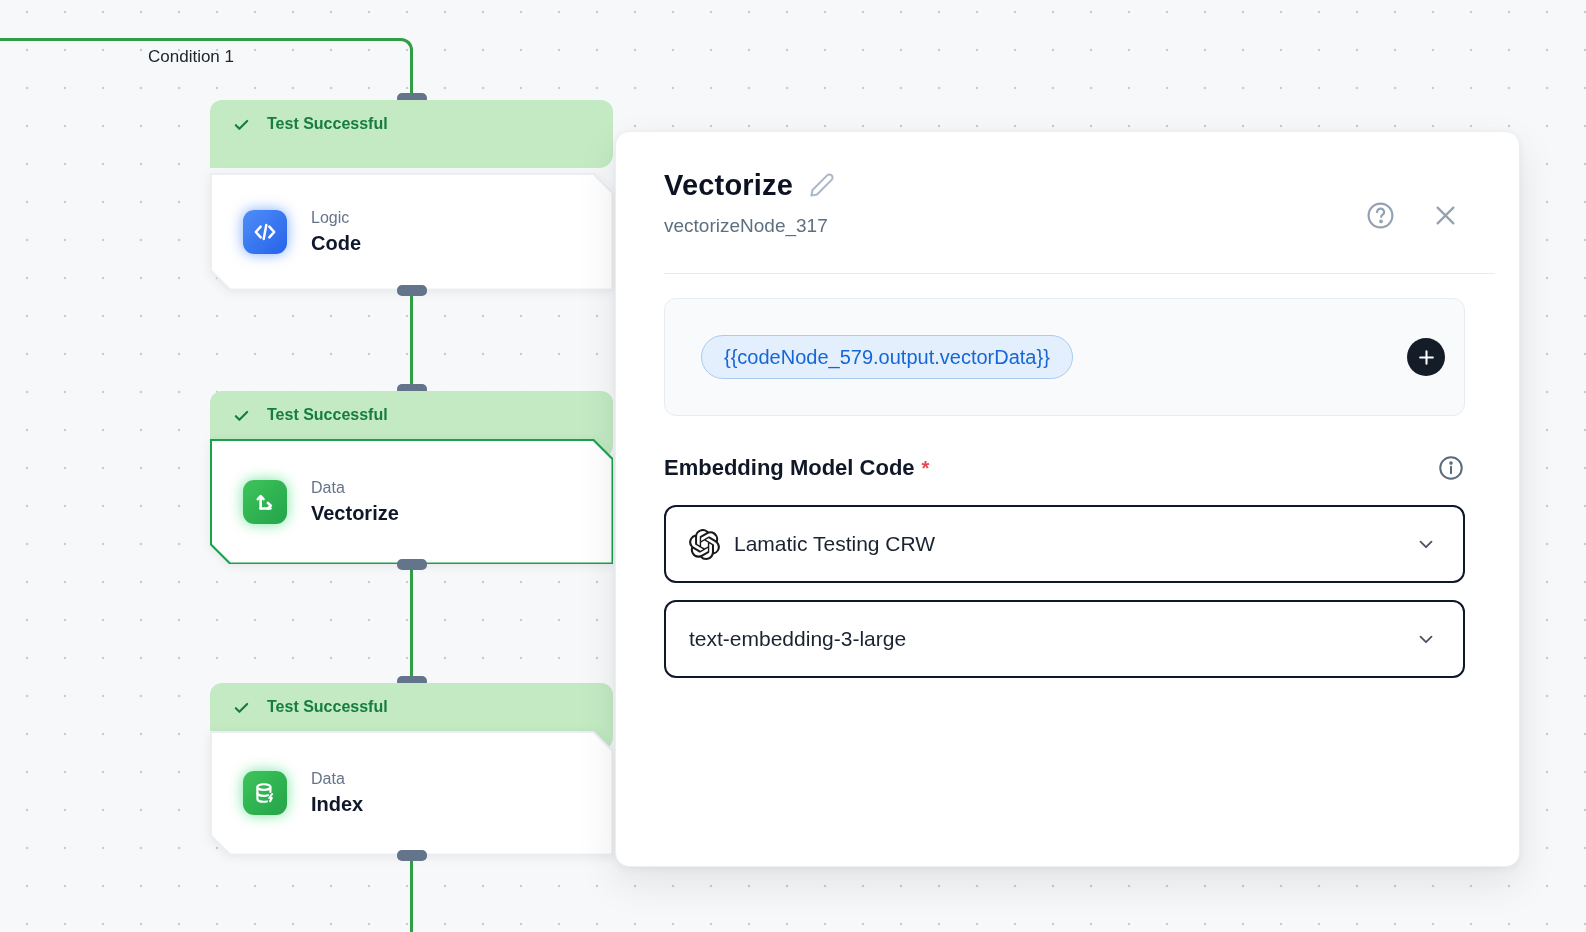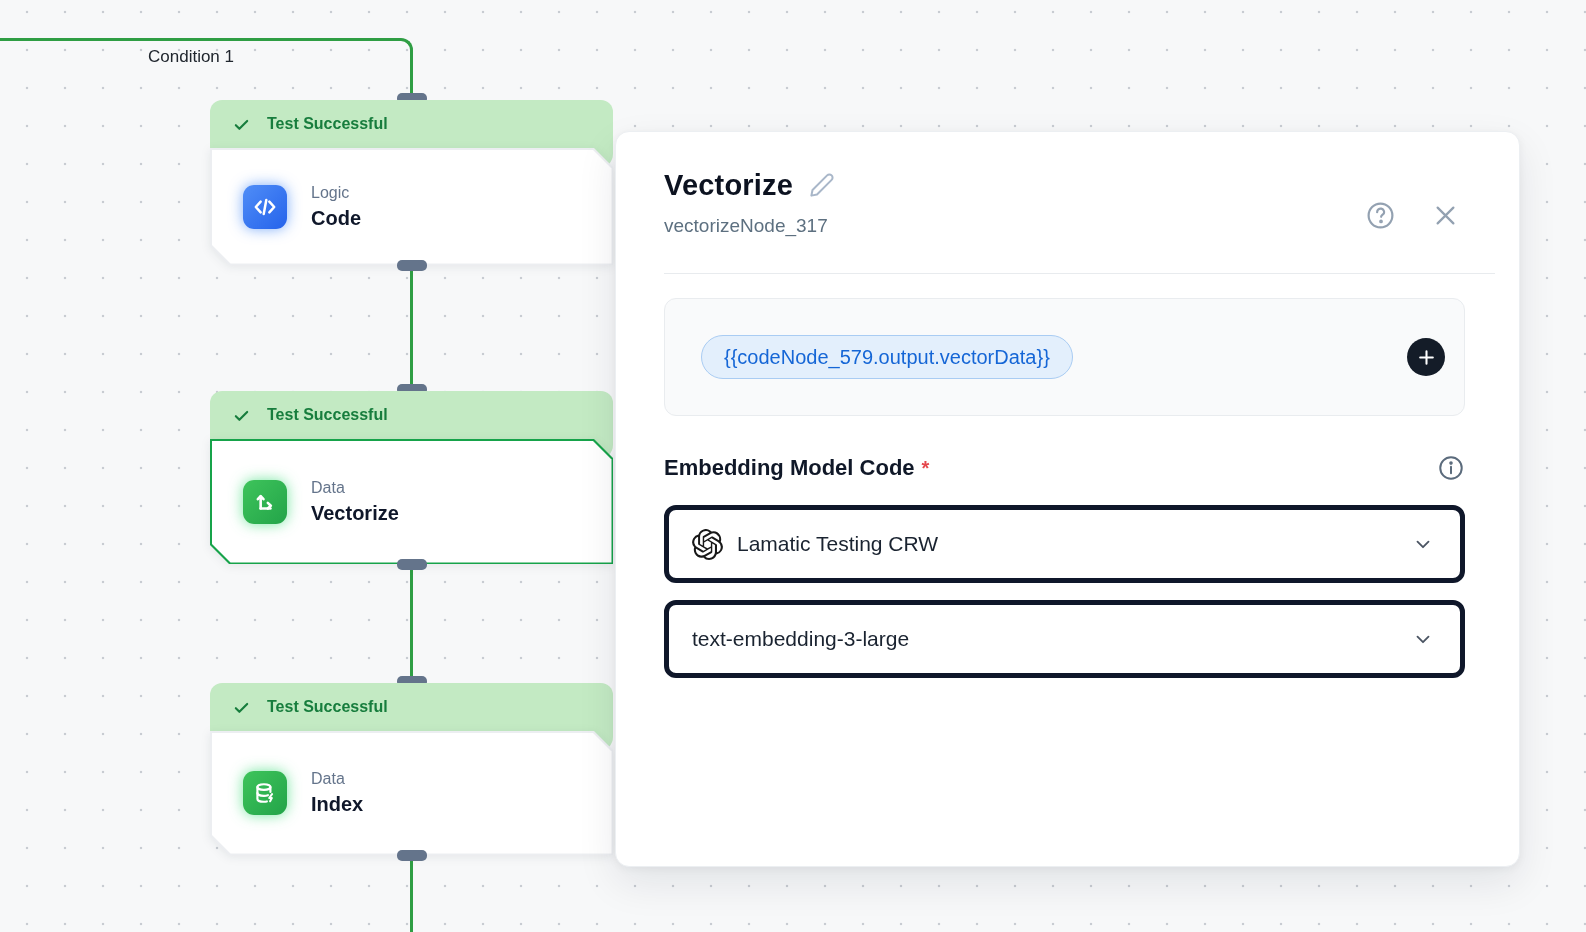--- a/index.html
+++ b/index.html
@@ -82,21 +82,21 @@
   .texts-box { margin-top:24px; height:118px; background:#f9fafb;
     border:1px solid #e9ecef; border-radius:12px; position:relative;
     display:flex; align-items:center; padding-left:36px; }
   .var-chip { display:inline-flex; align-items:center; height:44px; padding:0 22px;
     background:#e3effc; border:1px solid #a9ccf3; border-radius:999px;
     color:#1566d6; font-size:20px; font-weight:500; cursor:pointer; }
   .plus-btn { position:absolute; right:19px; top:50%; transform:translateY(-50%);
     width:38px; height:38px; border-radius:50%; background:#141c28; border:none;
     display:flex; align-items:center; justify-content:center; cursor:pointer; }
 
-  .dropdown { height:78px; border:5px solid #0f172a; border-radius:12px; background:#fff;
+  .dropdown { height:78px; border:2px solid #0f172a; border-radius:12px; background:#fff;
     display:flex; align-items:center; padding:0 26px 0 23px;
     font-size:21px; color:#1a2330; cursor:pointer; }
   .dd-1 { margin-top:23px; }
   .dd-2 { margin-top:17px; }
   .dd-logo { margin-right:14px; display:flex; }
   .chevron { margin-left:auto; color:#4b5563; display:flex; }
 </style>
 </head>
 <body>
 
@@ -110,21 +110,21 @@
 <div class="condition-label">Condition 1</div>
 
 <div class="node" style="top:100px;">
   <div class="handle handle-top"></div>
   <div class="node-header">
     <svg width="17" height="17" viewBox="0 0 24 24" fill="none" stroke="#177d3d" stroke-width="3" stroke-linecap="round" stroke-linejoin="round">
         <path d="M4 13l5 5L20 7"></path>
       </svg>
     <span>Test Successful</span>
   </div>
-  <div class="node-body" style="height:117px;">
+  <div class="node-body" style="height:117px;margin-top:25px;">
     <div class="body-stroke"></div>
     <div class="body-fill"></div>
     <div class="body-content">
       <div class="icon-tile tile-blue">
         <svg width="26" height="26" viewBox="0 0 24 24" fill="none" stroke="#ffffff" stroke-width="2.3" stroke-linecap="round" stroke-linejoin="round">
             <path d="M8 7l-4.5 5L8 17"></path>
             <path d="M16 7l4.5 5L16 17"></path>
             <path d="M13.2 5.5l-2.4 13"></path>
           </svg>
       </div>

